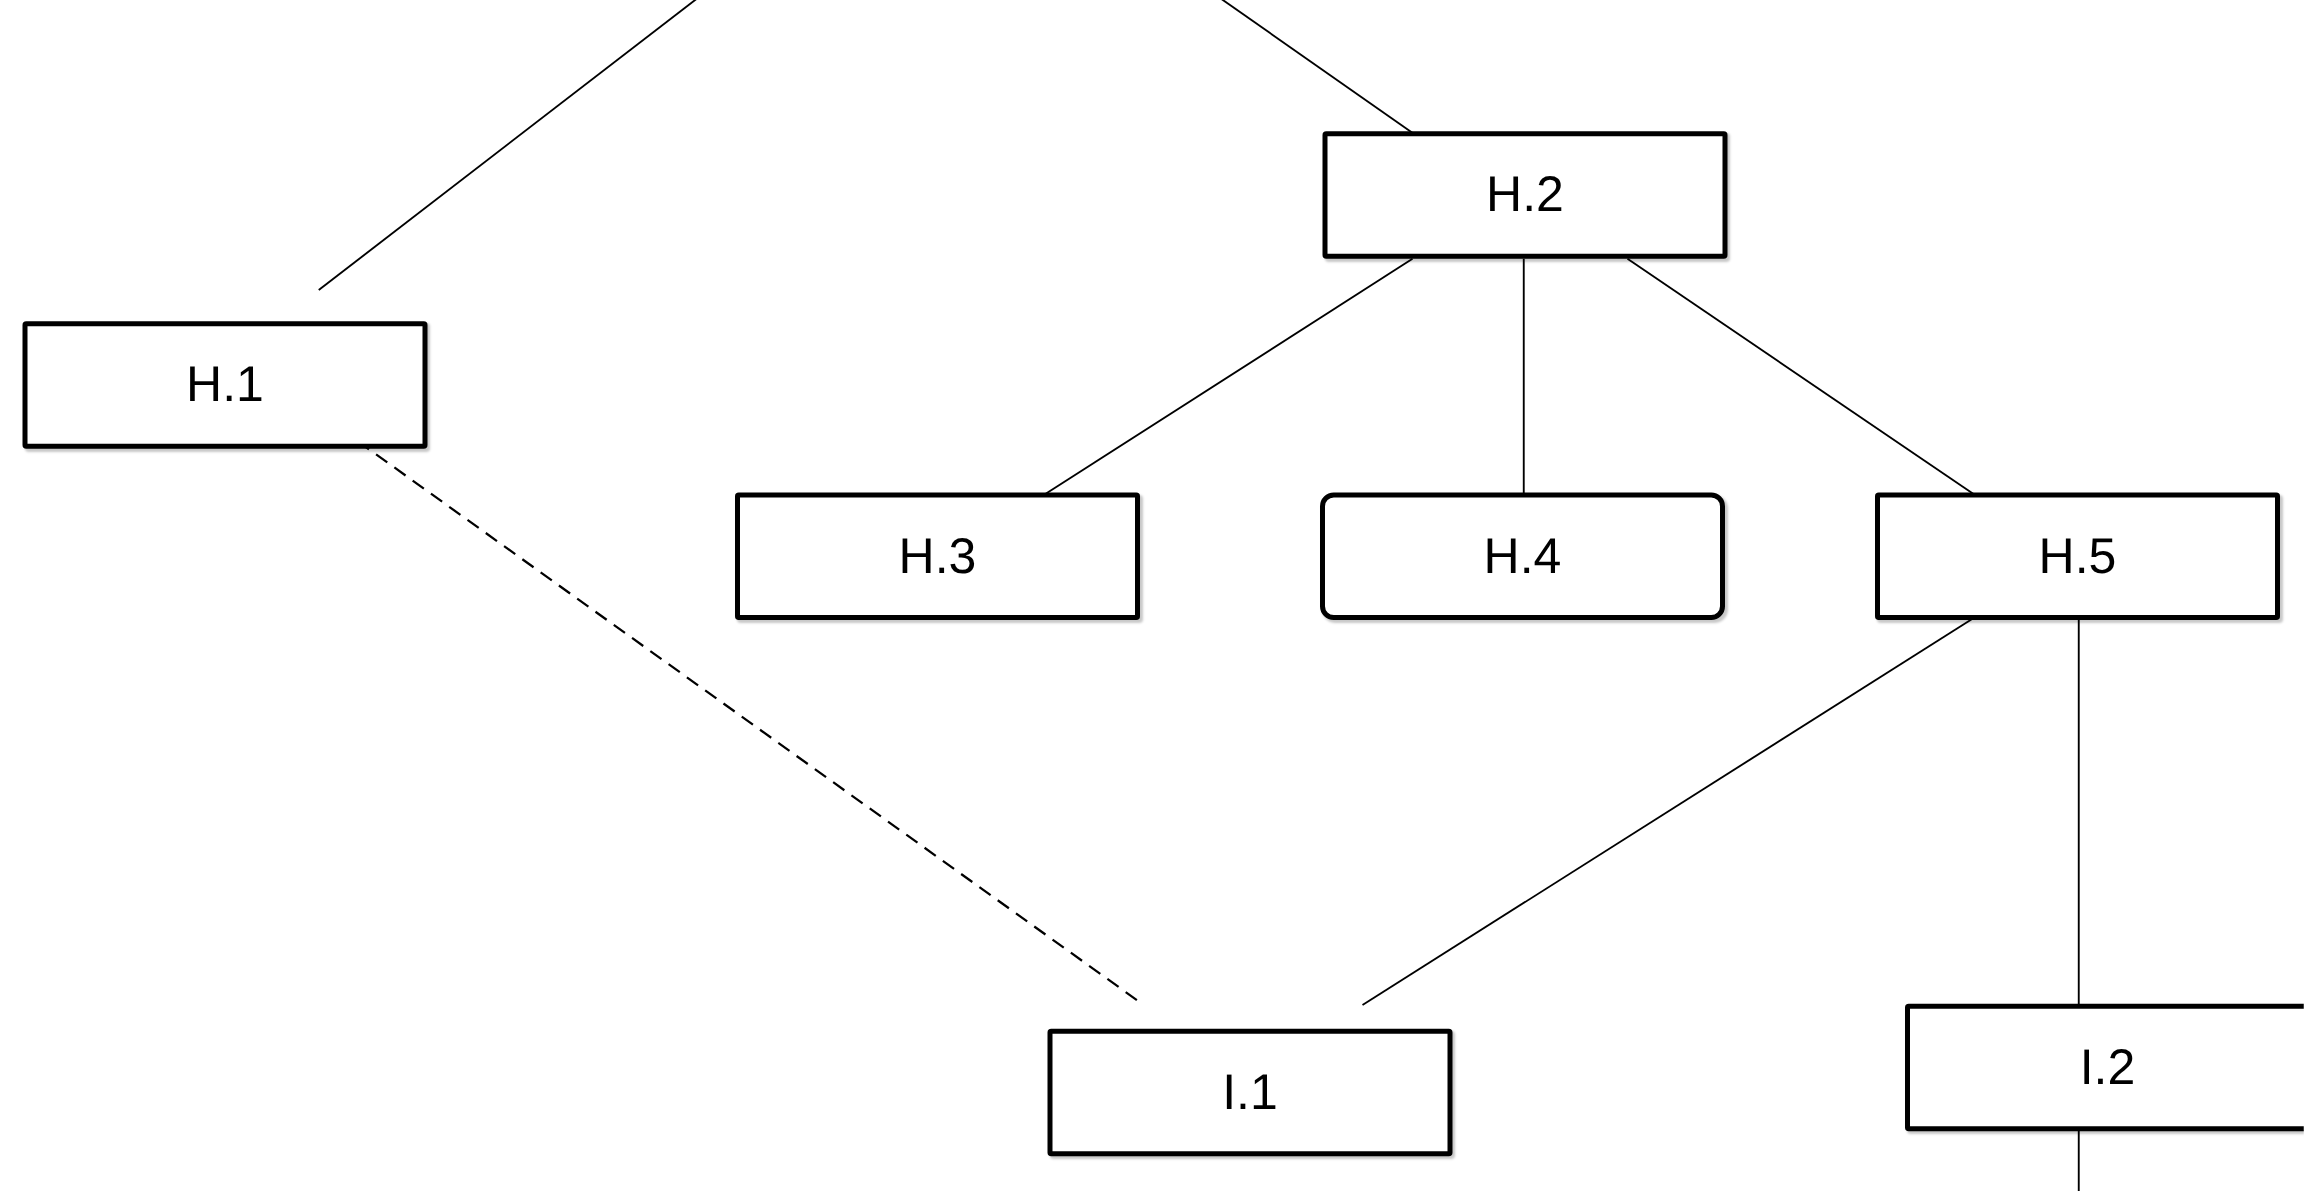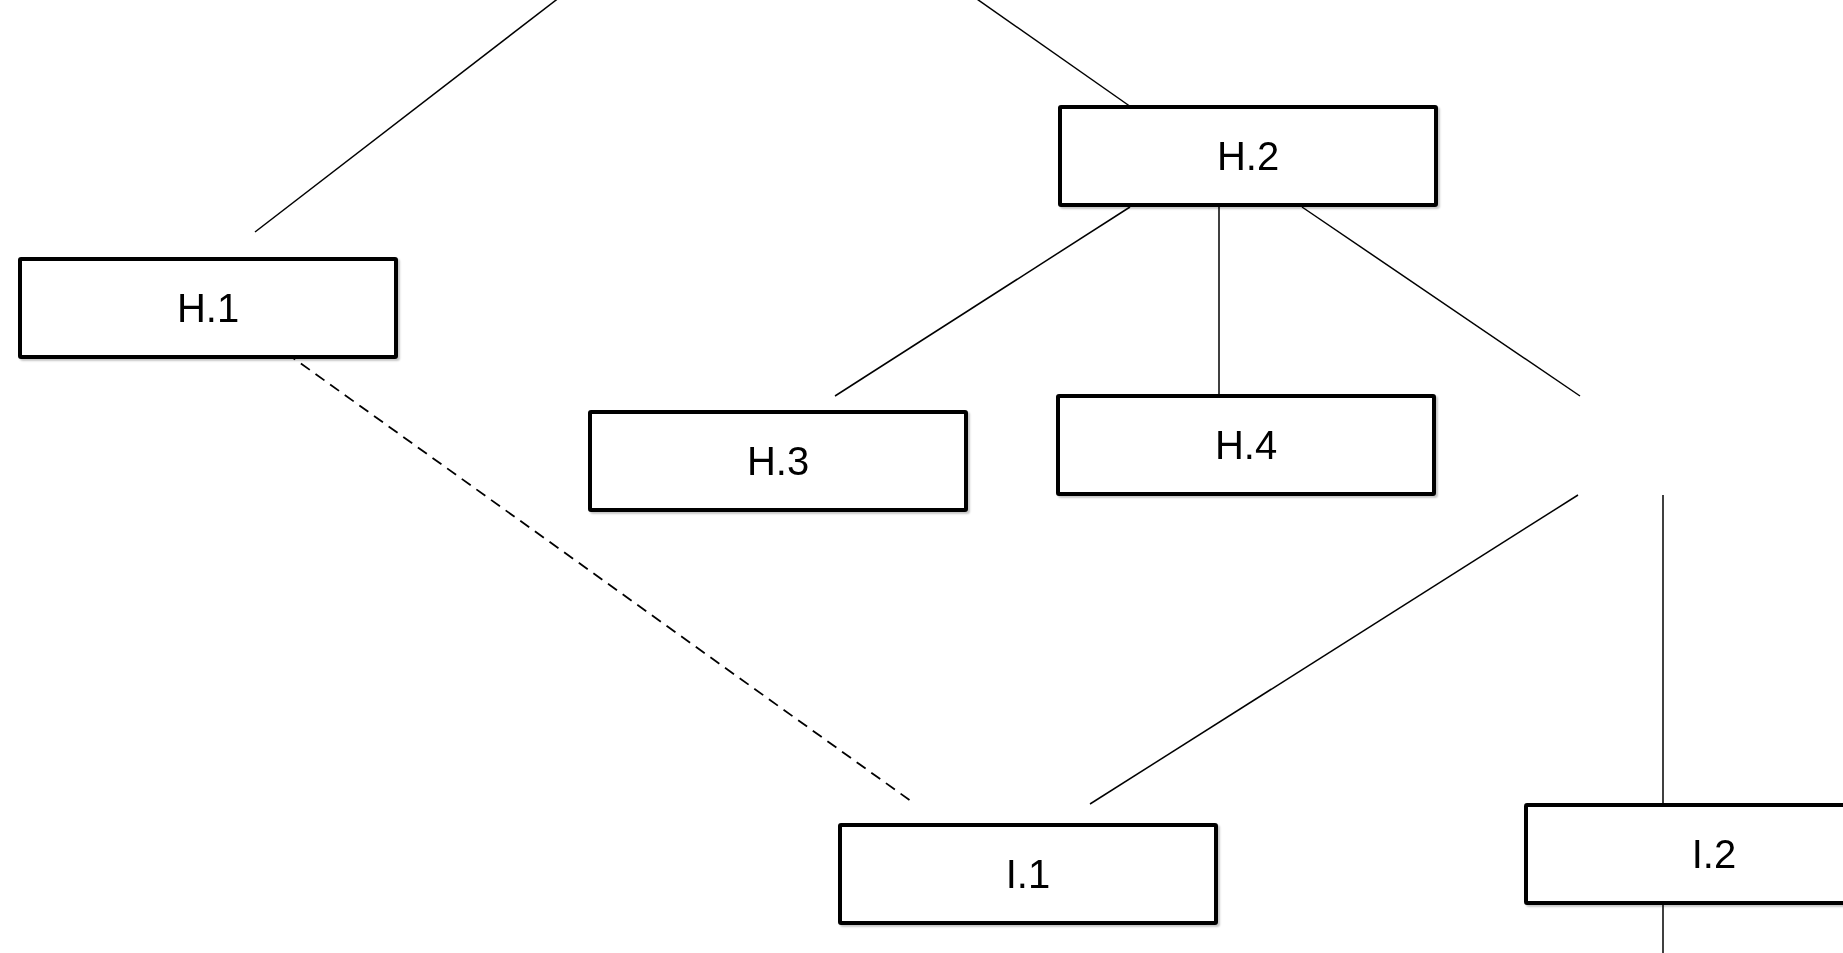--- a/index.html
+++ b/index.html
@@ -23,41 +23,41 @@
     position: absolute;
     left: 0;
     top: 0;
     width: 1843px;
     height: 953px;
     display: block;
   }
   .node {
     position: absolute;
     box-sizing: border-box;
-    width: 380px;
+    width: 324px;
     height: 102px;
     background: #ffffff;
     border: 4.5px solid #000000;
     border-radius: 3px;
     box-shadow: 2px 2px 2px rgba(0, 0, 0, 0.22);
     display: flex;
     align-items: center;
     justify-content: center;
   }
   .node-label {
     font-size: 40px;
     line-height: 1;
     color: #000000;
     white-space: nowrap;
   }
   
   #node-h1 { left: 18px;   top: 230px; margin-top: 27px; }
   #node-h2 { left: 1058px; top: 105px; }
-  #node-h3 { left: 588px;  top: 410px; }
-  #node-h4 { left: 1056px; top: 394px; }
+  #node-h3 { left: 588px;  top: 394px; }
+  #node-h4 { left: 1056px; top: 394px; border-radius: 11px; }
   #node-h5 { left: 1500px; top: 394px; }
   #node-i1 { left: 838px;  top: 803px; margin-top: 20px; }
   #node-i2 { left: 1524px; top: 803px; }
 </style>
 </head>
 <body>
 
 <div class="canvas">
 
   <svg class="edges" viewBox="0 0 1843 953" xmlns="http://www.w3.org/2000/svg">
@@ -90,20 +90,23 @@
   </div>
 
   <div class="node" id="node-h3">
     <span class="node-label">H.3</span>
   </div>
 
   <div class="node" id="node-h4">
     <span class="node-label">H.4</span>
   </div>
 
+  <div class="node" id="node-h5">
+    <span class="node-label">H.5</span>
+  </div>
 
   <div class="node" id="node-i1">
     <span class="node-label">I.1</span>
   </div>
 
   <div class="node" id="node-i2">
     <span class="node-label">I.2</span>
   </div>
 
 </div>

